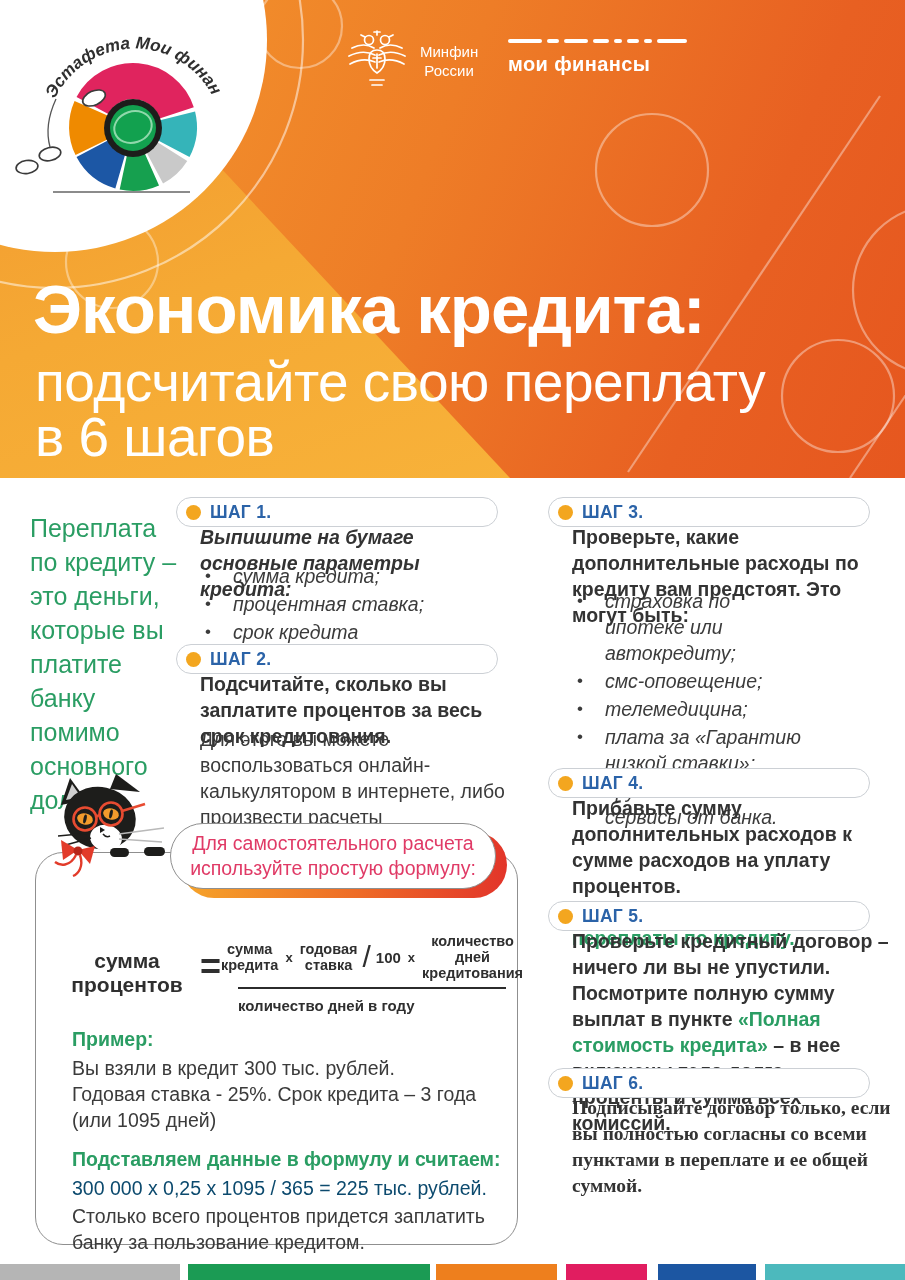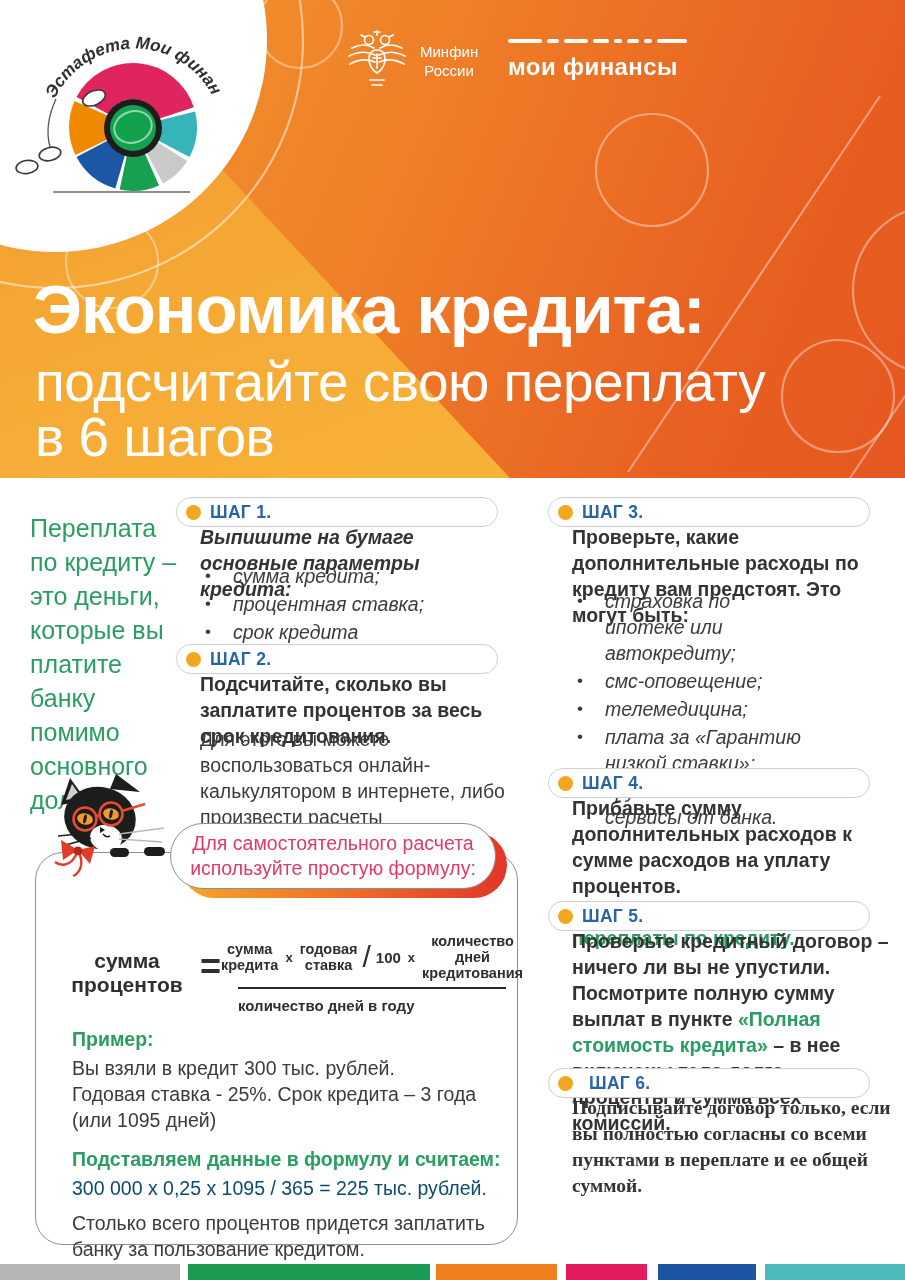--- a/index.html
+++ b/index.html
@@ -13,21 +13,21 @@
           clip-path:polygon(0 0,64px 0,510px 478px,0 478px);}
   .deco{position:absolute;left:0;top:0;z-index:1;}
   .white-blob{position:absolute;left:-157px;top:-172px;width:424px;height:424px;border-radius:50%;
           background:#ffffff;z-index:2;}
   .logo-svg{position:absolute;left:10px;top:15px;z-index:3;}
   .gov{position:absolute;z-index:3;color:#fff;}
   .minfin-text{left:420px;top:42px;font-size:15px;line-height:19px;text-align:center;}
   .brand{left:508px;top:38px;}
   .brand .dashes{display:flex;align-items:center;height:6px;margin-bottom:9px;}
   .brand .dashes span{height:4px;background:#fff;border-radius:2px;margin-right:5px;display:block;}
-  .brand .brand-name{font-size:24px;font-weight:bold;letter-spacing:.4px;}
+  .brand .brand-name{font-size:20px;font-weight:bold;letter-spacing:.4px;}
   .campaign{position:absolute;left:340px;top:120px;z-index:3;color:#fff;font-size:23px;line-height:30px;}
   .title{position:absolute;left:33px;top:270px;z-index:3;color:#fff;font-size:69px;font-weight:bold;letter-spacing:-1px;}
   .subtitle{position:absolute;left:35px;z-index:3;color:#fff;font-size:55px;font-weight:400;letter-spacing:-.5px;}
   .sub1{top:350px;}.sub2{top:405px;}
   
   .intro{position:absolute;left:30px;top:511px;width:158px;font-size:25px;line-height:34px;color:#2a9d63;}
   .pill{position:absolute;width:322px;height:30px;box-sizing:border-box;border:1.4px solid #ccd0d5;
         border-radius:16px;background:#fff;display:flex;align-items:center;}
   .pill .dot{width:15px;height:15px;border-radius:50%;background:#f3a61f;margin-left:9px;flex:none;}
   .pill .lbl{margin-left:9px;color:#2b63a8;font-weight:bold;font-size:17.5px;letter-spacing:.3px;}
@@ -55,21 +55,21 @@
   .f-stack{text-align:center;font-size:14.5px;line-height:16px;font-weight:bold;}
   .f-x{font-size:13px;font-weight:bold;}
   .f-slash{font-size:30px;font-weight:400;margin:0 -2px;}
   .f-100{font-size:15px;font-weight:bold;}
   .f-line{border-top:2.4px solid #2b2b2b;margin-top:6px;}
   .f-den{text-align:left;font-size:15px;font-weight:bold;margin-top:8px;}
   .example{position:absolute;left:72px;top:1026px;width:432px;font-size:19.5px;line-height:26px;z-index:5;}
   .ex-title{font-weight:bold;color:#2a9d63;margin-bottom:3px;}
   .ex-calc-title{font-weight:bold;color:#2a9d63;margin-top:13px;}
   .ex-calc{color:#0c4a6e;margin-top:3px;}
-  .ex-outro{margin-top:9px;}
+  .ex-outro{margin-top:2px;}
   
   .footer{position:absolute;left:0;top:1264px;width:905px;height:16px;display:flex;}
   .fseg{height:16px;flex:none;}
   .fseg:nth-child(1){width:180px;}
   .fseg:nth-child(2){width:242px;margin-left:8px;}
   .fseg:nth-child(3){width:121px;margin-left:6px;}
   .fseg:nth-child(4){width:81px;margin-left:9px;}
   .fseg:nth-child(5){width:98px;margin-left:11px;}
   .fseg:nth-child(6){width:140px;margin-left:9px;}
 </style>
@@ -231,21 +231,21 @@
   </div>
 
   <div class="pill" style="left:548px;top:901px;">
     <span class="dot"></span>
     <span class="lbl">ШАГ 5.</span>
   </div>
   <div class="txt lead" style="left:572px;top:928px;width:318px;">
     <span>Проверьте кредитный договор – ничего ли вы не упустили. Посмотрите полную сумму выплат в пункте </span><span class="green">«Полная стоимость кредита»</span><span> – в нее включены тело долга, проценты и сумма всех комиссий.</span>
   </div>
 
-  <div class="pill" style="left:548px;top:1068px;gap:7px;">
+  <div class="pill" style="left:548px;top:1068px;">
     <span class="dot"></span>
     <span class="lbl">ШАГ 6.</span>
   </div>
   <div class="txt lead" style="left:572px;top:1095px;width:320px;font-family:Liberation Serif, serif;">Подписывайте договор только, если вы полностью согласны со всеми пунктами в переплате и ее общей суммой.</div>
 
   <div class="card"></div>
   <div class="bubble-shadow"></div>
   <div class="bubble">
     <div>Для самостоятельного расчета</div>
     <div>используйте простую формулу:</div>

